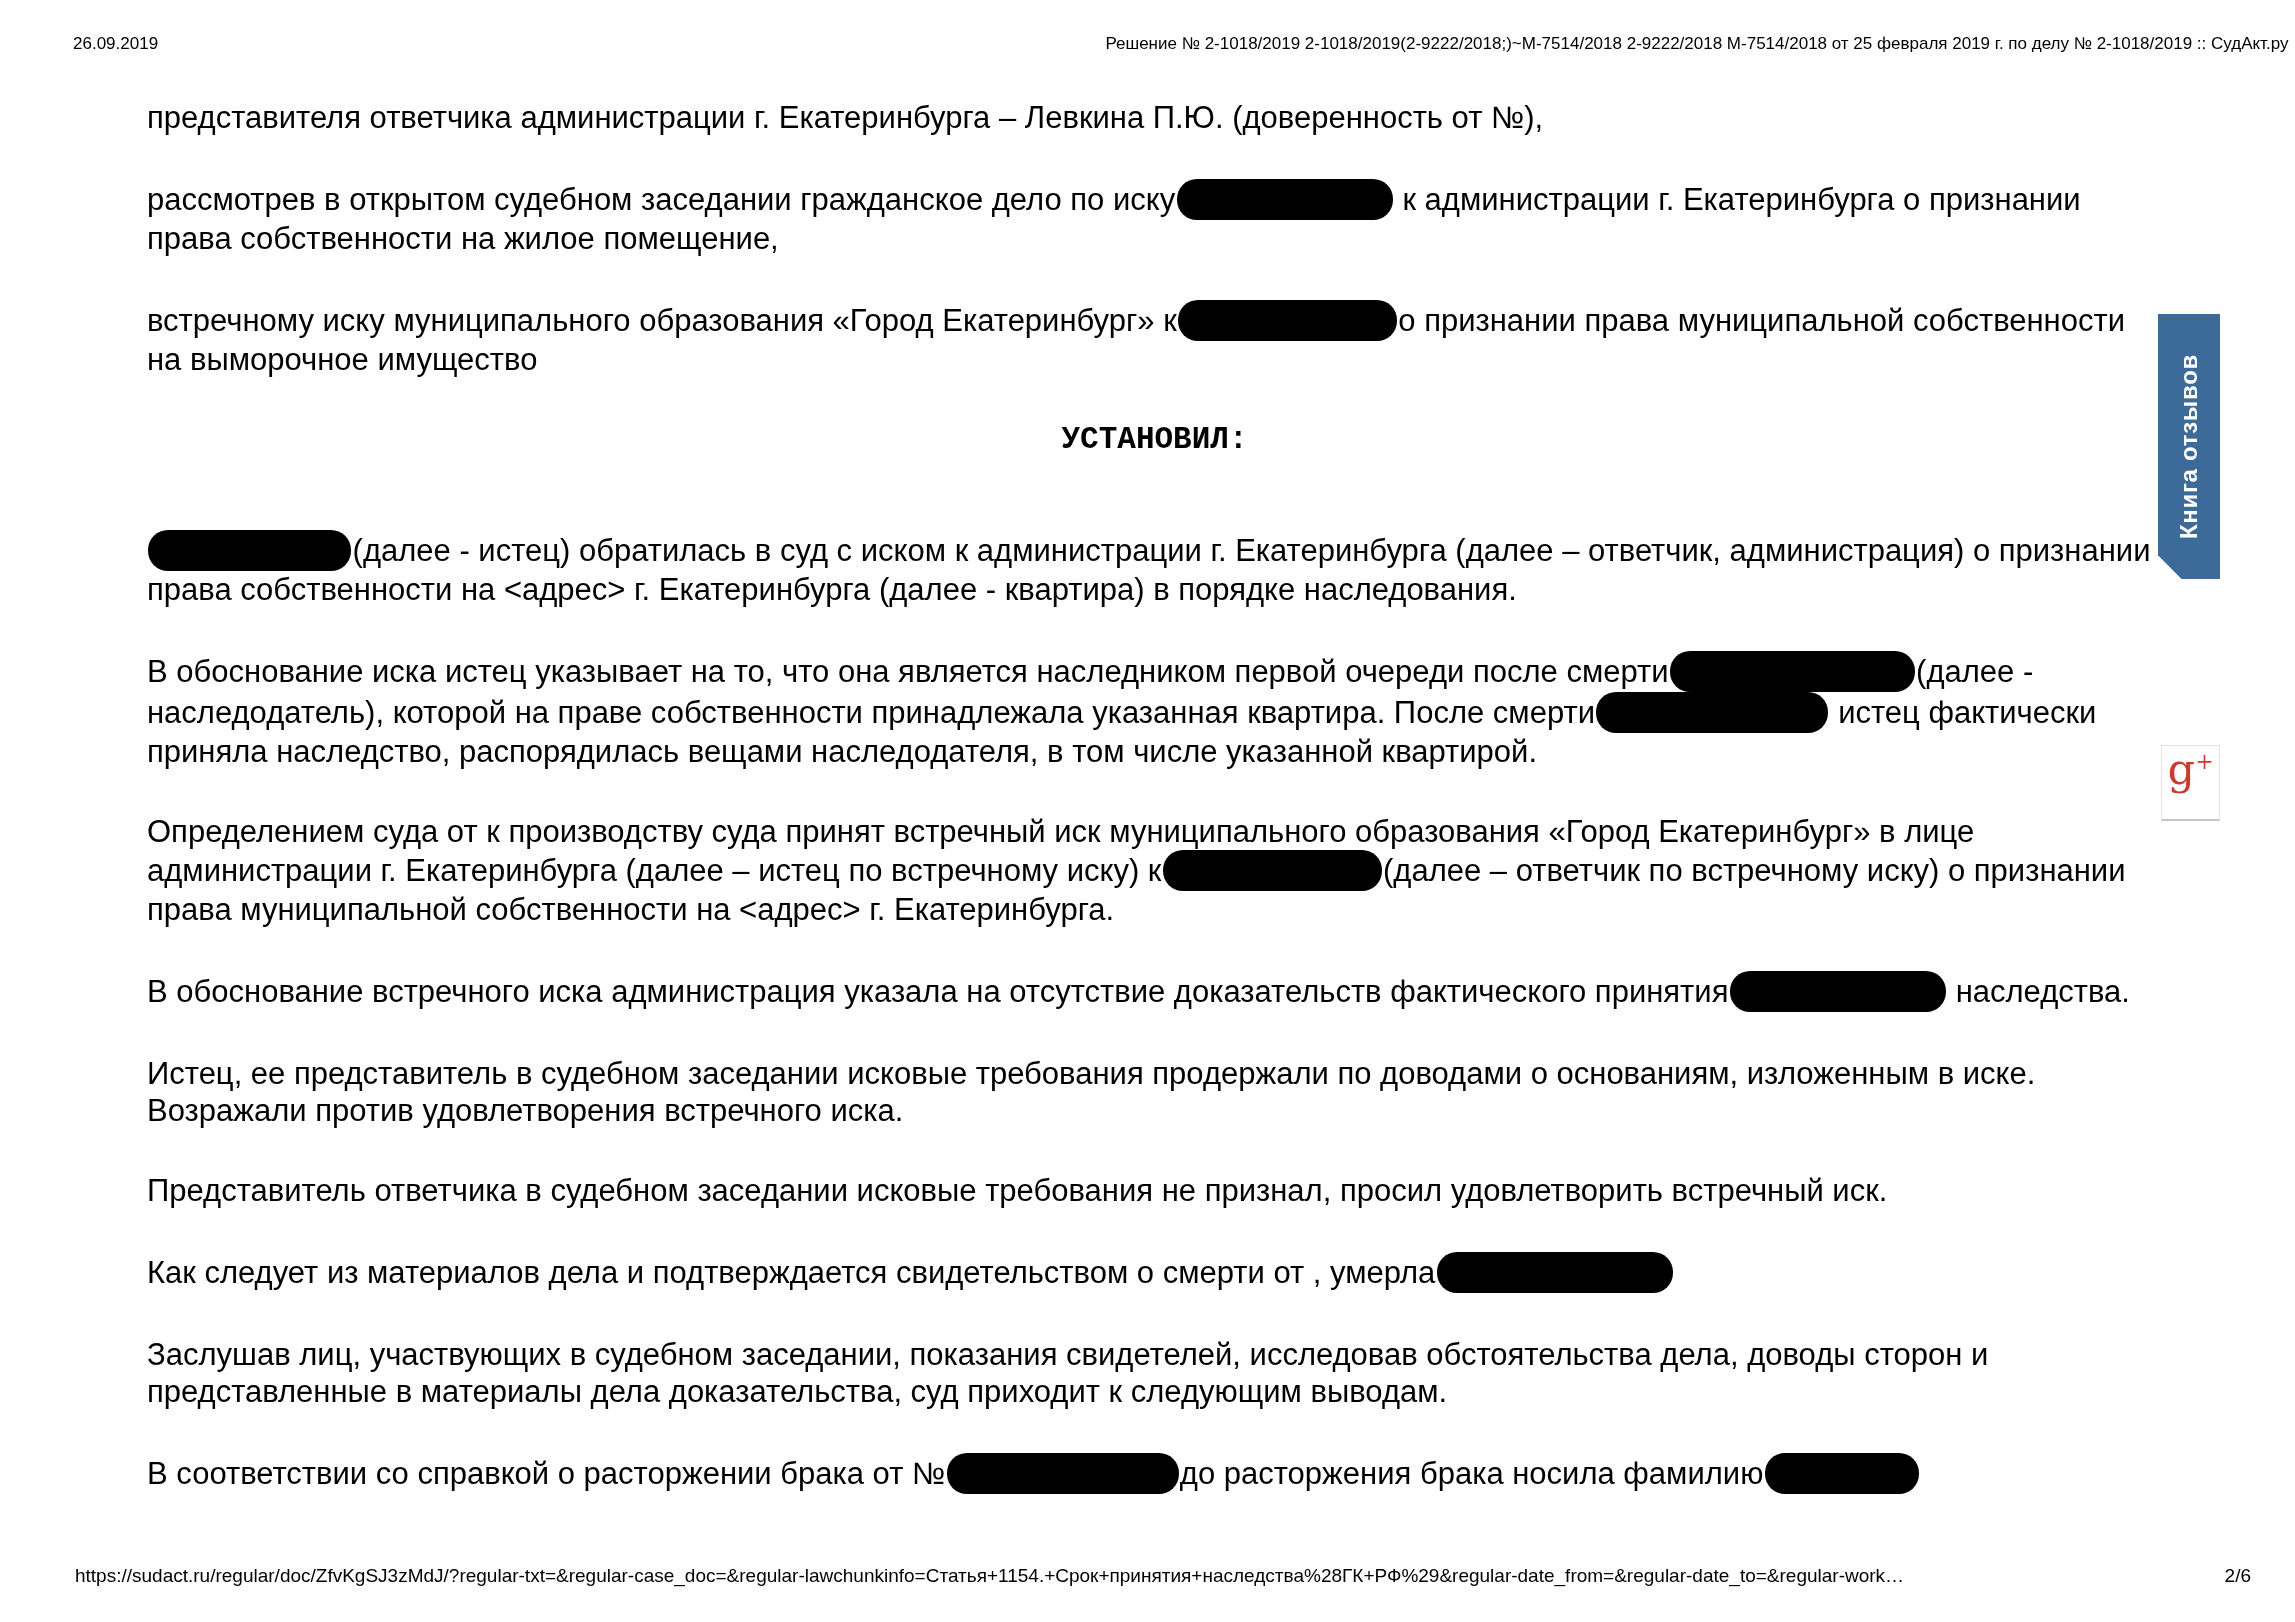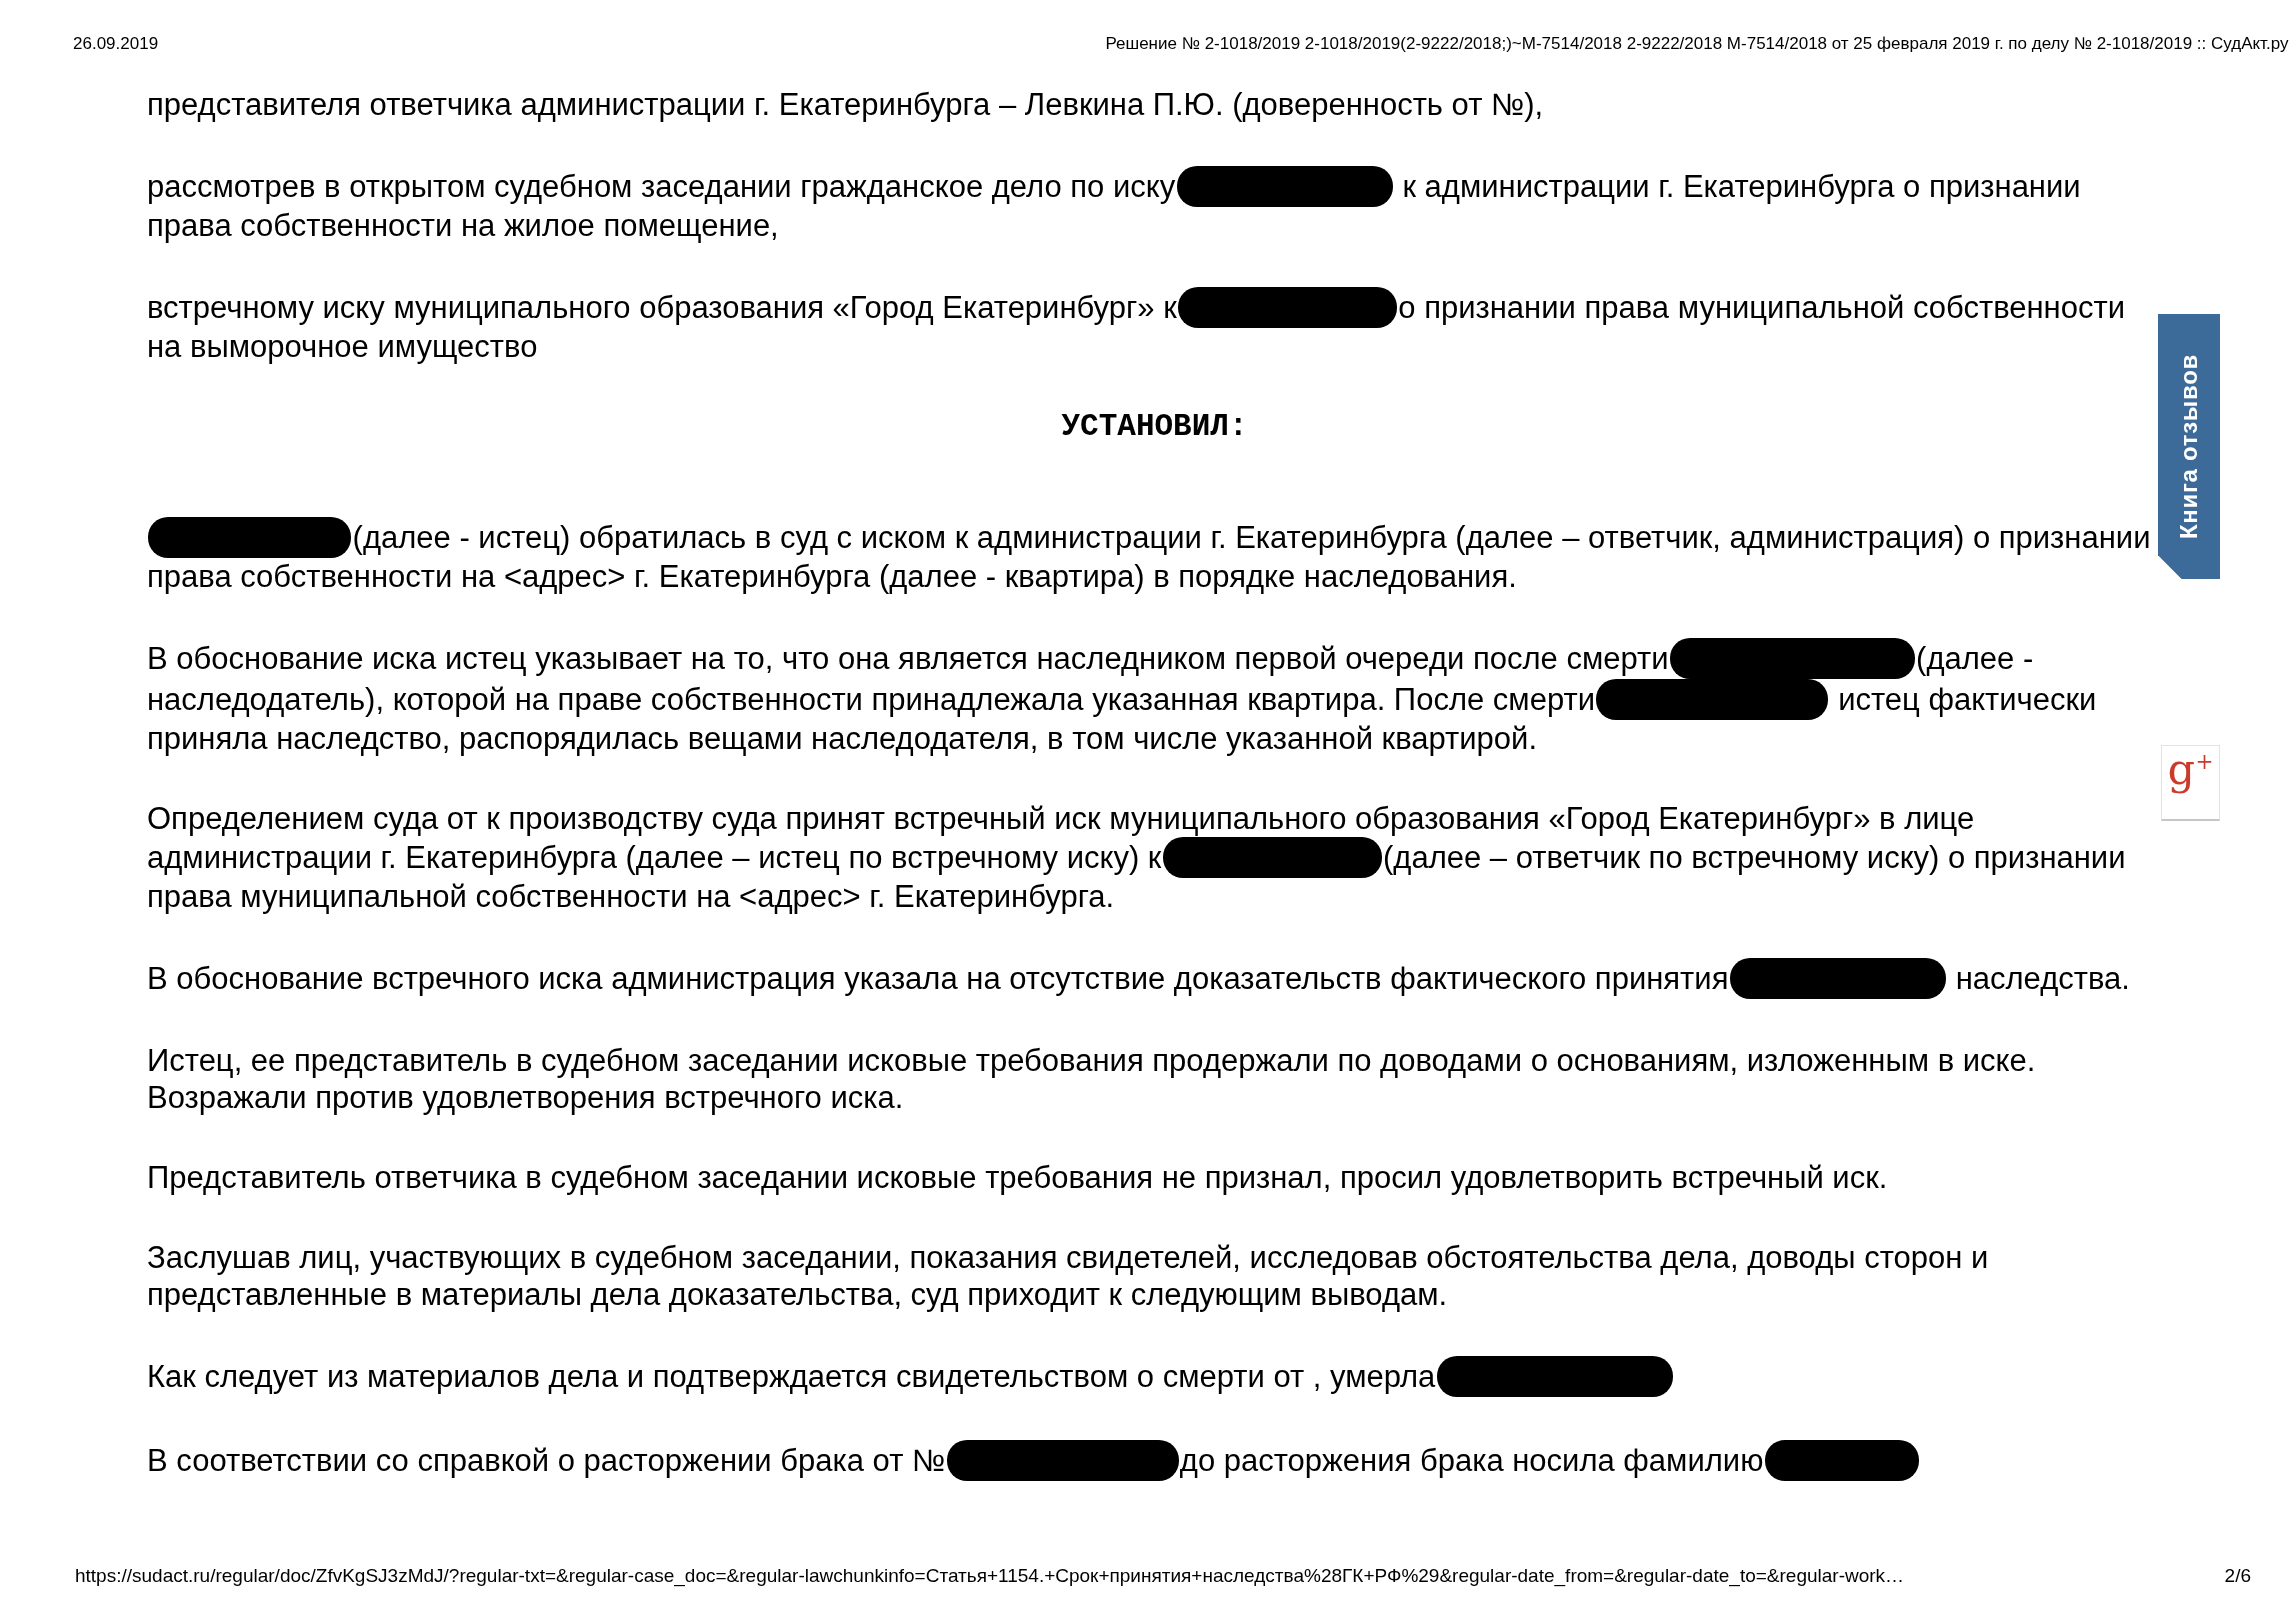--- a/index.html
+++ b/index.html
@@ -12,21 +12,21 @@
     overflow: hidden;
   }
 
   
   .print-header { position: absolute; top: 34px; left: 0; right: 0; height: 29px; font-size: 17px; }
   .print-header .date { position: absolute; left: 73px; top: 0; white-space: nowrap; }
   .print-header .title { position: absolute; left: 196px; right: 6.5px; top: 0; text-align: right; white-space: nowrap; }
 
   
   .content {
-    position: absolute; top: 86px; left: 147px; width: 2015px;
+    position: absolute; top: 99px; left: 147px; width: 2015px;
     font-size: 31px; line-height: 37px;
   }
   .content p.para { margin: 0 0 43px 0; }
   .section-heading {
     font-weight: bold; text-align: center;
     margin: 38px 0 72px 0;
     font-family: Liberation Mono, monospace;
   }
   .redaction {
     display: inline-block;
@@ -93,22 +93,22 @@
       <p class="para">встречному иску муниципального образования «Город Екатеринбург» к<span class="redaction" style="width: 219px;"></span>о признании права муниципальной собственности на выморочное имущество</p>
     </div>
   <div class="section-heading">УСТАНОВИЛ:</div>
   <div>
       <p class="para"><span class="redaction" style="width: 203px;"></span>(далее - истец) обратилась в суд с иском к администрации г. Екатеринбурга (далее – ответчик, администрация) о признании права собственности на &lt;адрес&gt; г. Екатеринбурга (далее - квартира) в порядке наследования.</p>
       <p class="para">В обоснование иска истец указывает на то, что она является наследником первой очереди после смерти<span class="redaction" style="width: 245px;"></span>(далее - наследодатель), которой на праве собственности принадлежала указанная квартира. После смерти<span class="redaction" style="width: 232px;"></span> истец фактически приняла наследство, распорядилась вещами наследодателя, в том числе указанной квартирой.</p>
       <p class="para">Определением суда от к производству суда принят встречный иск муниципального образования «Город Екатеринбург» в лице администрации г. Екатеринбурга (далее – истец по встречному иску) к<span class="redaction" style="width: 219px;"></span>(далее – ответчик по встречному иску) о признании права муниципальной собственности на &lt;адрес&gt; г. Екатеринбурга.</p>
       <p class="para">В обоснование встречного иска администрация указала на отсутствие доказательств фактического принятия<span class="redaction" style="width: 216px;"></span> наследства.</p>
       <p class="para">Истец, ее представитель в судебном заседании исковые требования продержали по доводами о основаниям, изложенным в иске. Возражали против удовлетворения встречного иска.</p>
       <p class="para">Представитель ответчика в судебном заседании исковые требования не признал, просил удовлетворить встречный иск.</p>
+      <p class="para">Как следует из материалов дела и подтверждается свидетельством о смерти от , умерла<span class="redaction" style="width: 236px;"></span></p>
       <p class="para">Заслушав лиц, участвующих в судебном заседании, показания свидетелей, исследовав обстоятельства дела, доводы сторон и представленные в материалы дела доказательства, суд приходит к следующим выводам.</p>
-      <p class="para">Как следует из материалов дела и подтверждается свидетельством о смерти от , умерла<span class="redaction" style="width: 236px;"></span></p>
       <p class="para">В соответствии со справкой о расторжении брака от №<span class="redaction" style="width: 232px;"></span>до расторжения брака носила фамилию<span class="redaction" style="width: 154px;"></span></p>
     </div>
 </div>
 
 <div class="feedback-tab">
   <span>Книга отзывов</span>
 </div>
 <div class="gplus">
   <span><span>g</span><sup>+</sup></span>
 </div>

